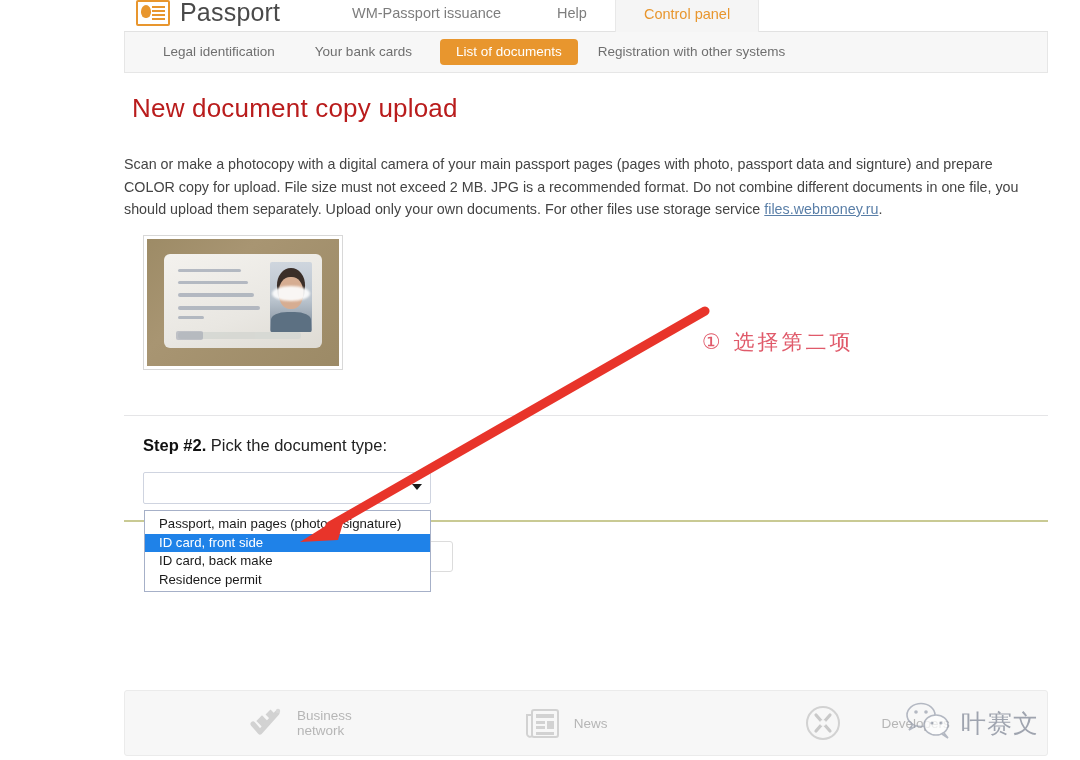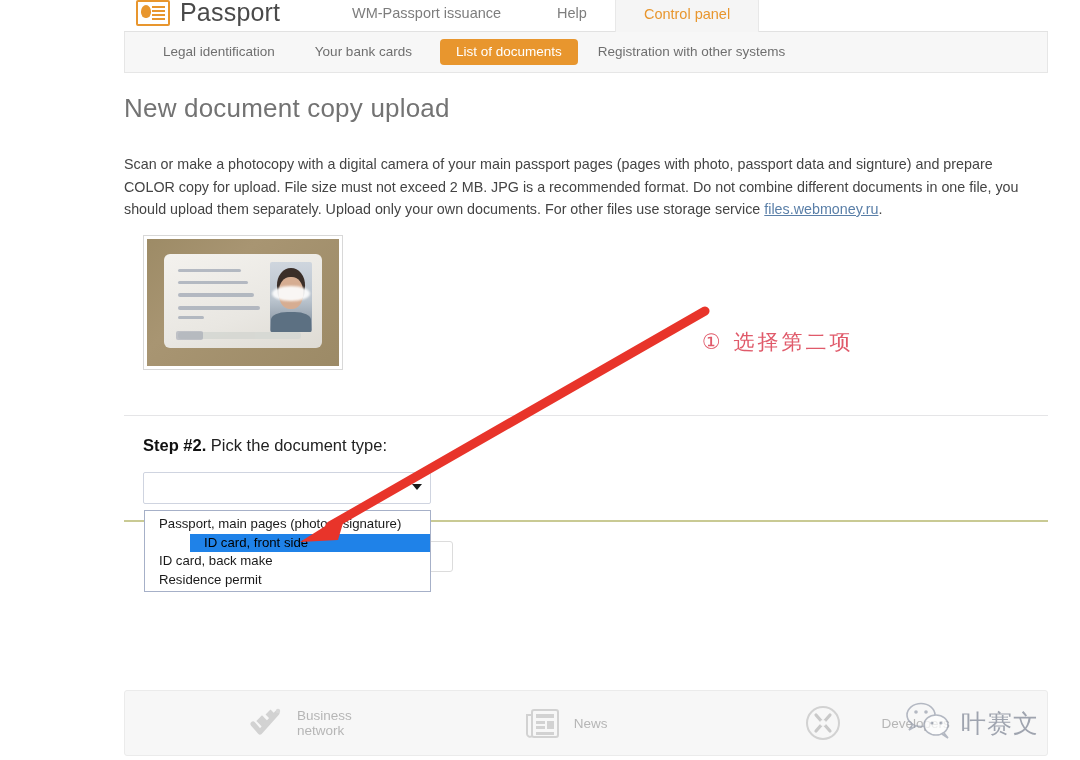--- a/index.html
+++ b/index.html
@@ -69,22 +69,22 @@
   }
   .subnav-item.active {
     background: #e8962e; color: #fff; border-radius: 4px;
     padding: 5px 16px; line-height: 16px; margin-left: 8px;
   }
 
   
   .content { position: absolute; left: 124px; top: 73px; width: 924px; }
 
   h1.page-title {
-    font-size: 26px; font-weight: normal; color: #737373;
-    margin: 20px 0 0 0; letter-spacing: .2px;
+    font-size: 26px; font-weight: normal; color: #b91c1c;
+    margin: 20px 0 0 8px; letter-spacing: .2px;
   }
   p.lead {
     font-size: 14.3px; color: #444; line-height: 22.5px;
     margin: 29px 0 0 0; width: 908px;
   }
   p.lead a { color: #5a7fa8; text-decoration: underline; }
 
   .step-label {
     font-size: 16.5px; color: #222; margin: 29px 0 0 18px;
   }
@@ -181,21 +181,21 @@
   
   .options {
     position: absolute; left: 144px; top: 510px; width: 287px;
     background: #fff; border: 1px solid #a6b0c8;
     padding: 4px 0 2px 0;
   }
   .option {
     font-size: 13.2px; color: #1a1a1a; line-height: 15.5px;
     padding: 1px 0 2px 14px; white-space: nowrap;
   }
-  .option.selected { background: #1f82e8; color: #000000; margin-left: 45px; }
+  .option.selected { background: #1f82e8; color: #ffffff; }
 
   
   .annot-svg { position: absolute; left: 0; top: 0; width: 1080px; height: 760px; pointer-events: none; }
   .cn-note {
     position: absolute; left: 702px; top: 328px;
     font-size: 21px; color: #e05a6a;
     font-family: "DejaVu Sans", "Liberation Sans", sans-serif;
     white-space: nowrap; letter-spacing: 3px;
   }
 

